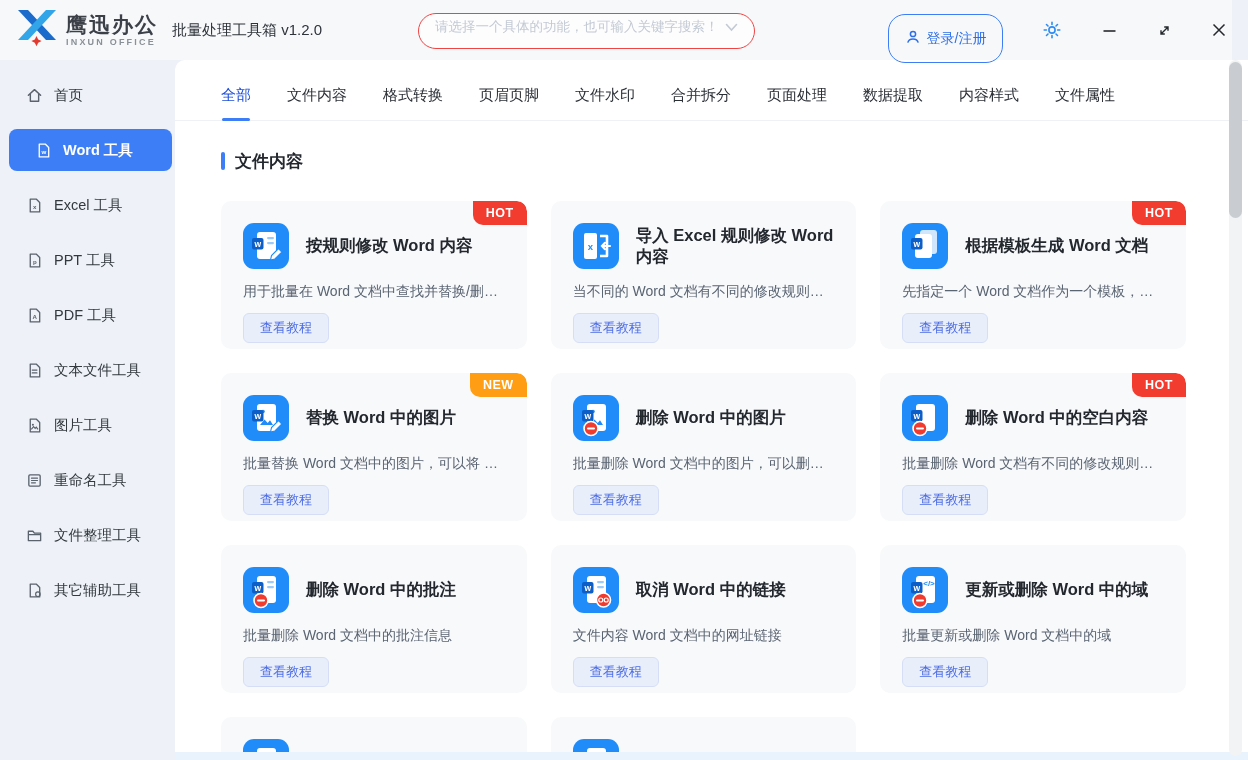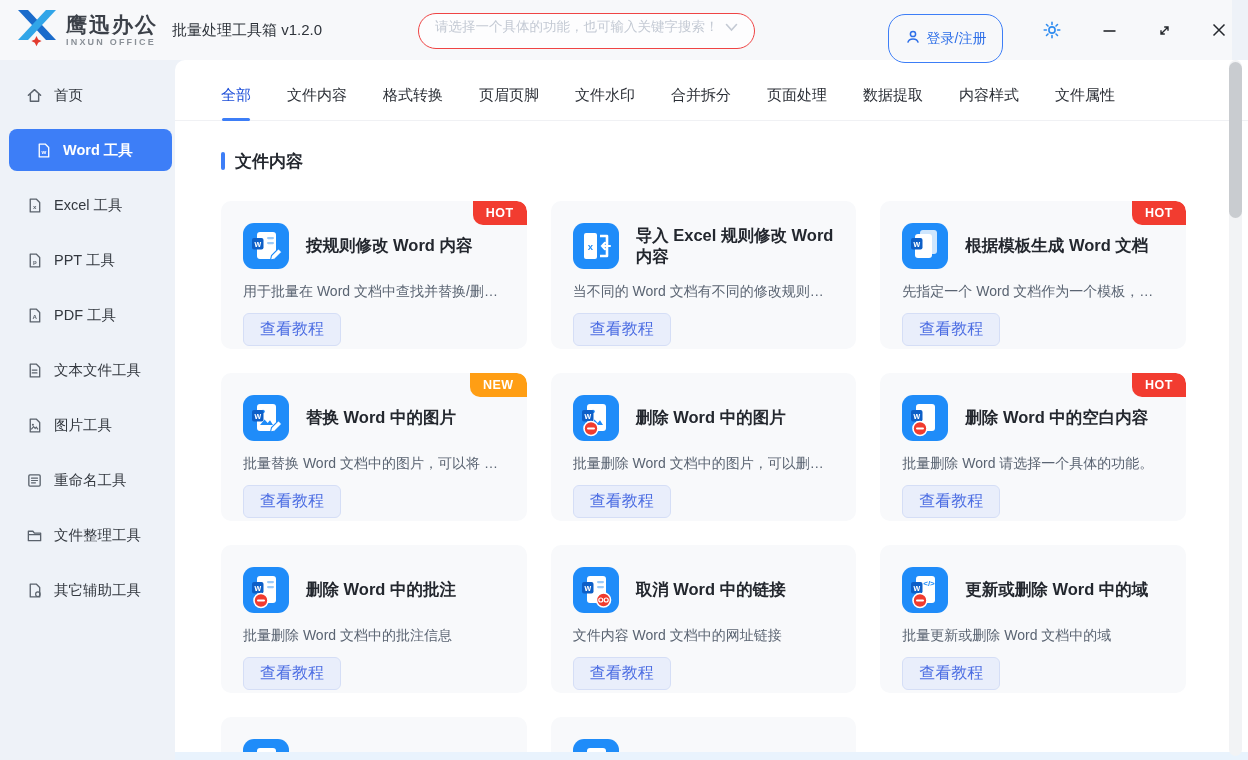--- a/index.html
+++ b/index.html
@@ -89,21 +89,21 @@
   .badge.new { background:#FF9E14; }
   .card-top { display:flex; align-items:center; gap:17px; }
   .card-icon { width:46px; height:46px; flex:0 0 46px; }
   .card-title { font-size:16.5px; font-weight:bold; color:#23272E; line-height:1.3; }
   .card-desc {
     margin-top:14px; font-size:14px; color:#5A6472;
     white-space:nowrap; overflow:hidden; text-overflow:ellipsis;
   }
   .card-btn {
     margin-top:12px; background:#E9EEFB; color:#4D6EE3;
-    border:1px solid #D5DEF6; border-radius:6px; font-size:16px;
+    border:1px solid #D5DEF6; border-radius:6px; font-size:13px;
     padding:5px 16px; cursor:pointer; font-family:"Liberation Sans", sans-serif;
   }
   .bottom-strip {
     position:absolute; left:0; right:0; bottom:0; height:8px;
     background:#E9F3FD; z-index:7;
   }
   
   .scrollbar-track {
     position:absolute; top:0; bottom:4px; right:6px; width:13px;
     background:#F2F3F5; border-radius:7px; z-index:8;
@@ -347,21 +347,21 @@
       <div class="card"><div class="badge hot">HOT</div><div class="card-top">
           <div class="card-icon"><svg width="46" height="46" viewBox="0 0 46 46">
               <rect width="46" height="46" rx="11" fill="#1F8CF9"></rect>
               <rect x="14" y="9" width="19" height="27" rx="3" fill="#fff"></rect>
               <rect x="9" y="15" width="11.5" height="11.5" rx="2" fill="#0D5FC7"></rect>
               <text x="14.7" y="23.7" font-size="8.5" font-weight="bold" fill="#fff" text-anchor="middle" font-family="Liberation Sans, sans-serif">w</text>
               <circle cx="18" cy="33.5" r="7" fill="#F13B2E" stroke="#fff" stroke-width="1.6"></circle>
               <rect x="14" y="32.4" width="8" height="2.2" rx="1.1" fill="#fff"></rect>
             </svg></div>
           <div class="card-title">删除 Word 中的空白内容</div>
-        </div><div class="card-desc">批量删除 Word 请选择一个具体的功能。</div><button class="card-btn">查看教程</button></div>
+        </div><div class="card-desc">批量删除 Word 文档有不同的修改规则的。</div><button class="card-btn">查看教程</button></div>
       <div class="card"><div class="card-top">
           <div class="card-icon"><svg width="46" height="46" viewBox="0 0 46 46">
               <rect width="46" height="46" rx="11" fill="#1F8CF9"></rect>
               <rect x="14" y="9" width="19" height="27" rx="3" fill="#fff"></rect>
               <rect x="24" y="14" width="7" height="2.2" rx="1.1" fill="#9CCBF9"></rect>
               <rect x="24" y="19" width="7" height="2.2" rx="1.1" fill="#9CCBF9"></rect>
               <rect x="9" y="15" width="11.5" height="11.5" rx="2" fill="#0D5FC7"></rect>
               <text x="14.7" y="23.7" font-size="8.5" font-weight="bold" fill="#fff" text-anchor="middle" font-family="Liberation Sans, sans-serif">w</text>
               <circle cx="18" cy="33.5" r="7" fill="#F13B2E" stroke="#fff" stroke-width="1.6"></circle>
               <rect x="14" y="32.4" width="8" height="2.2" rx="1.1" fill="#fff"></rect>

